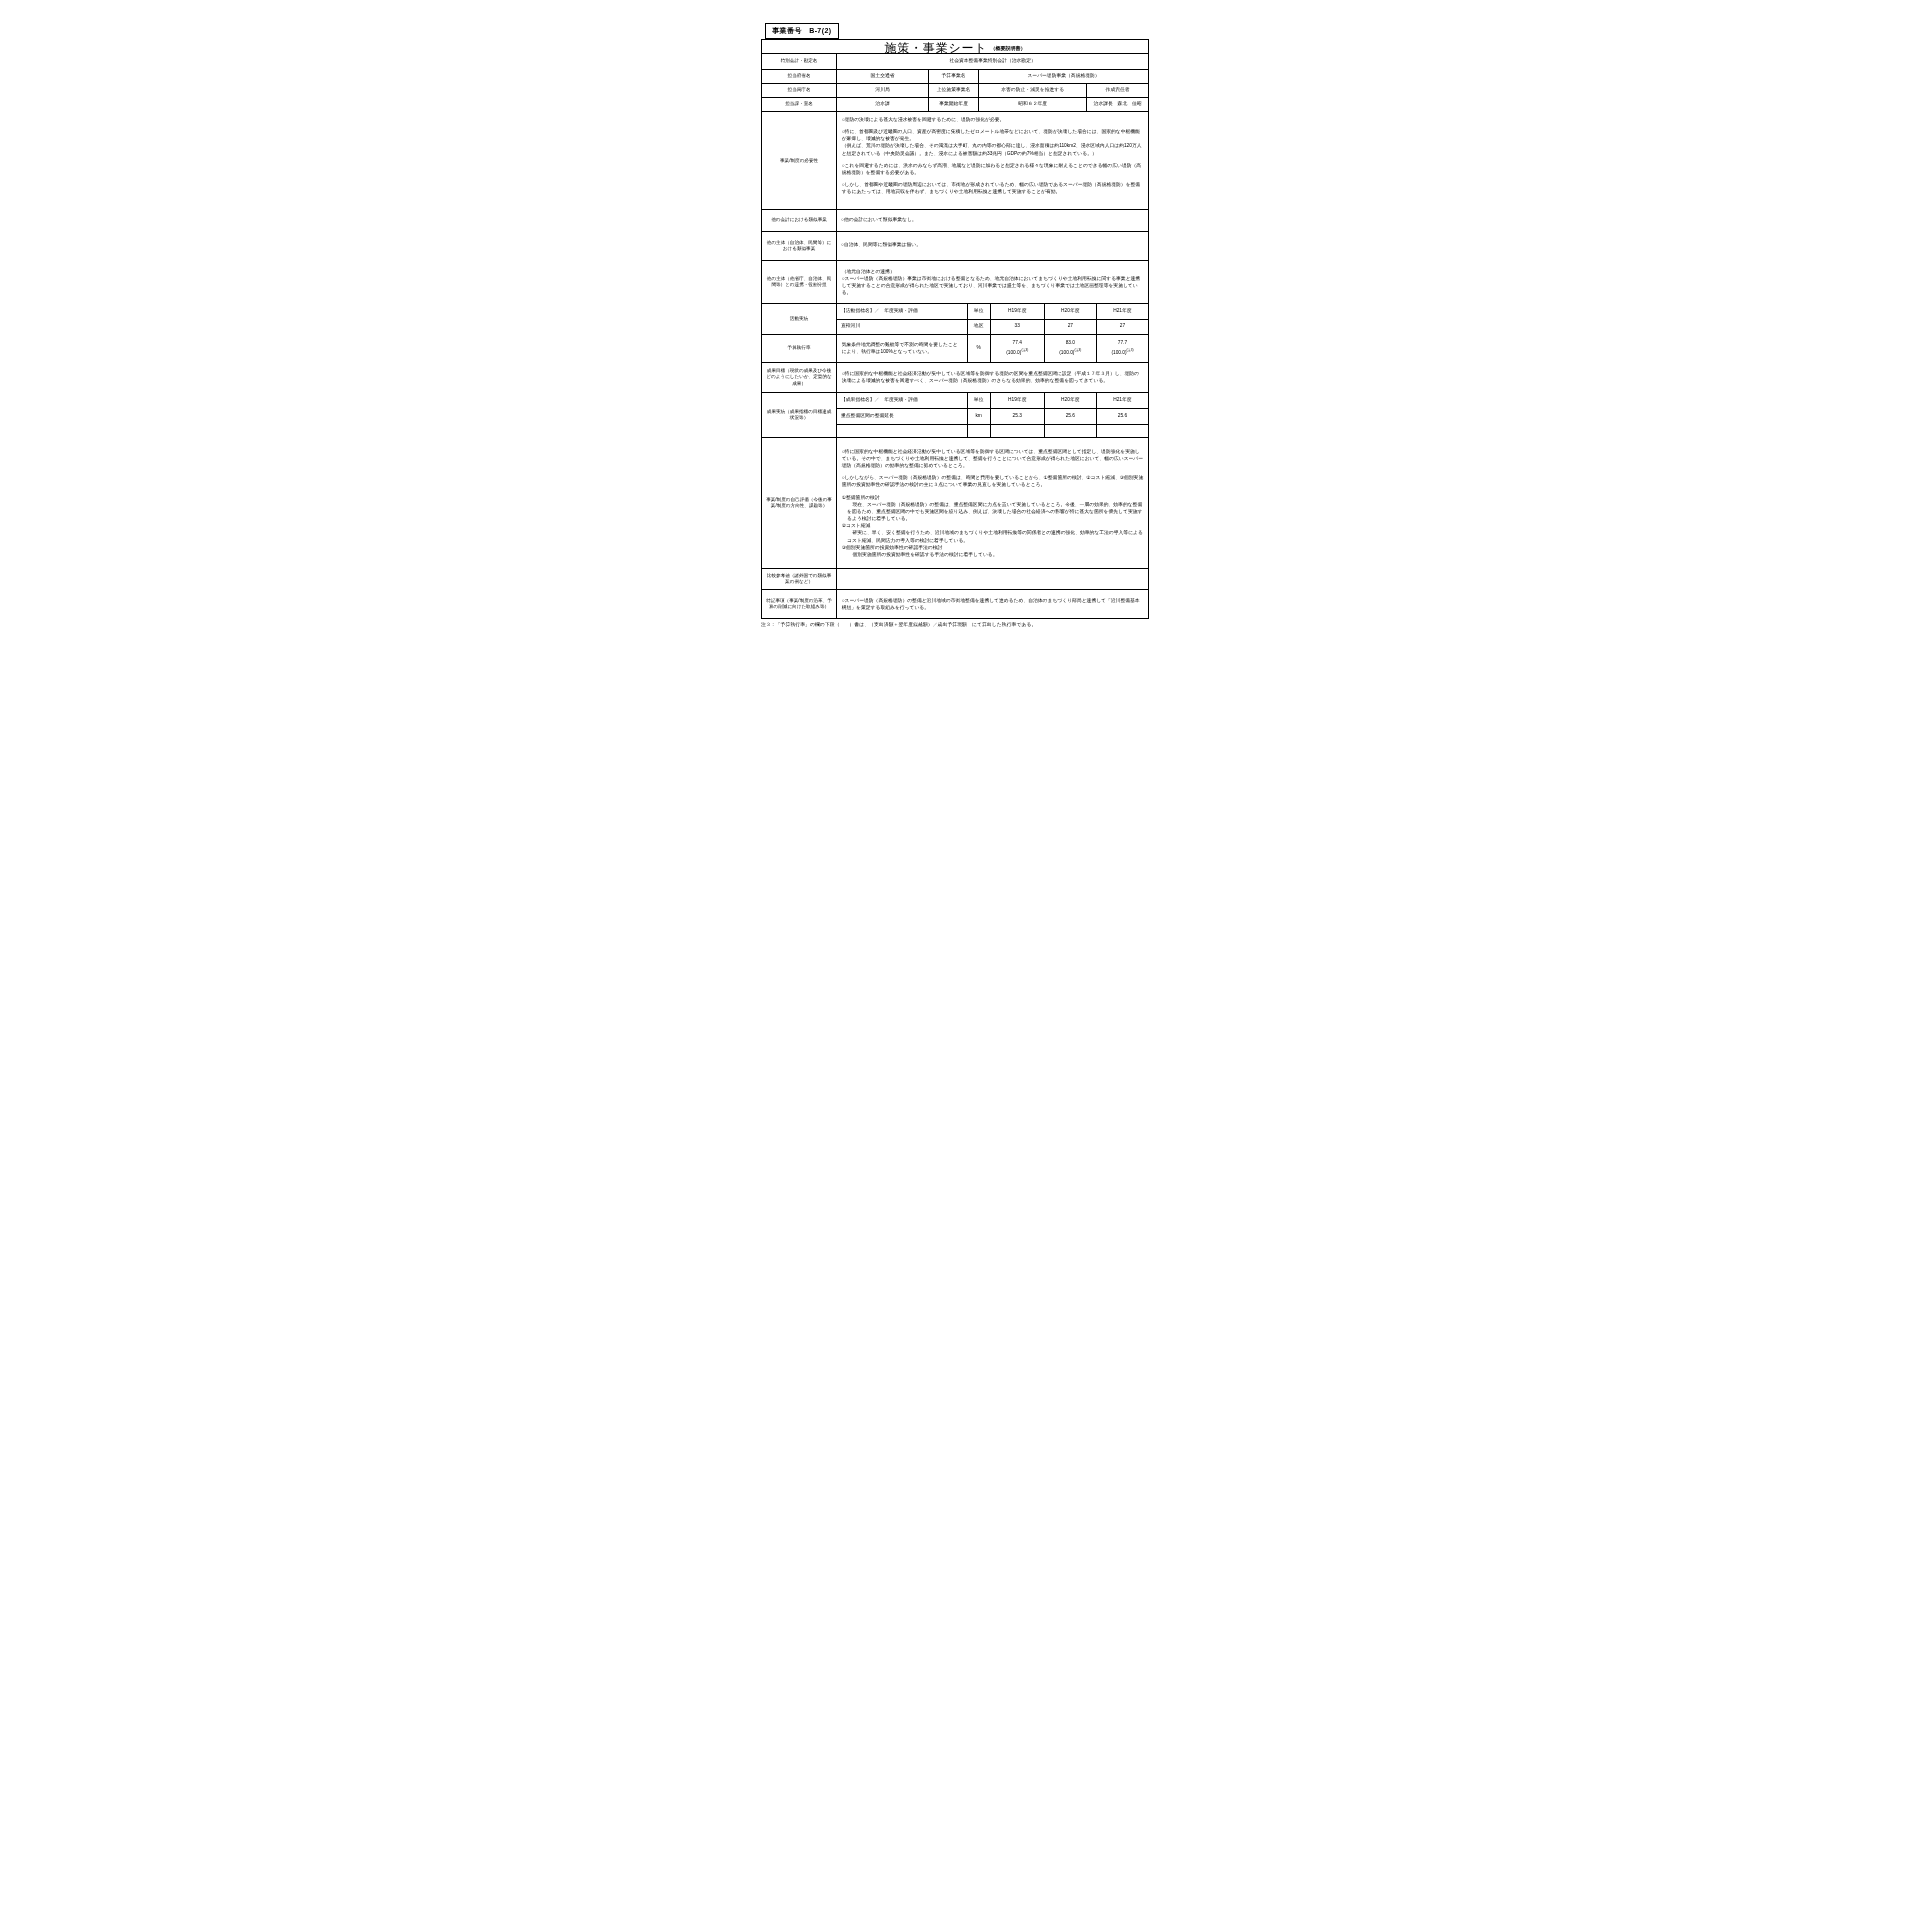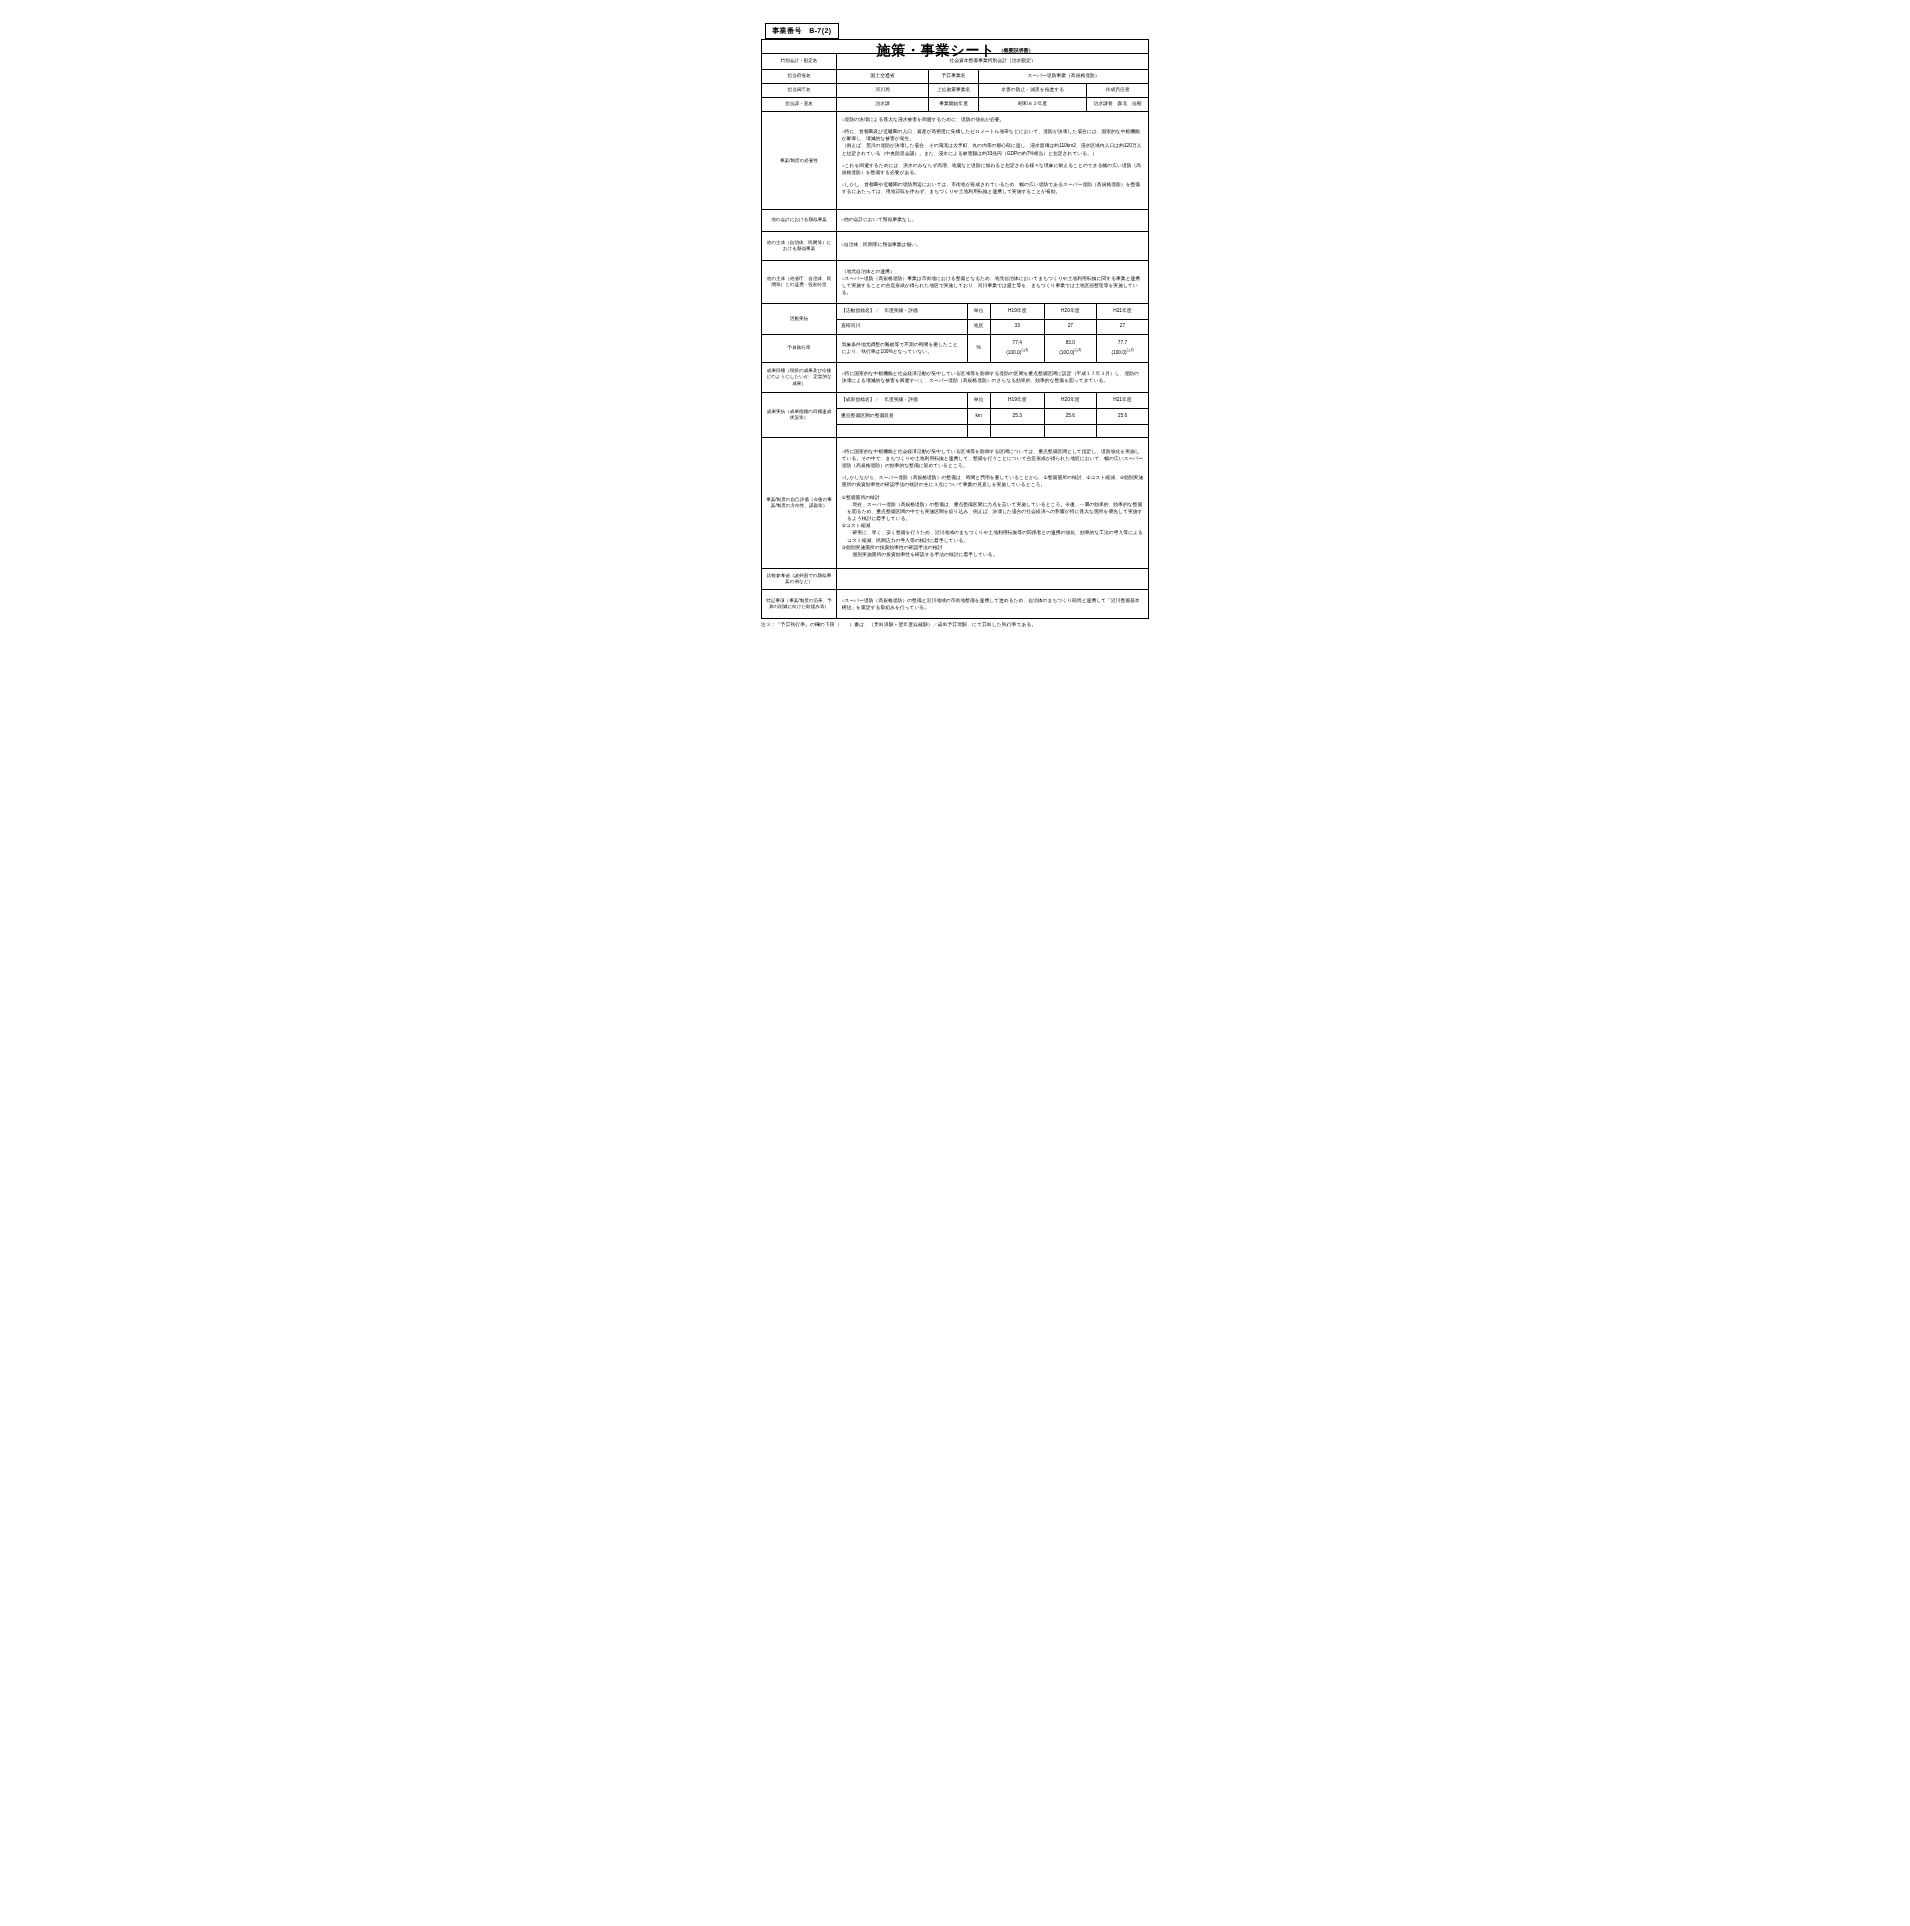--- a/index.html
+++ b/index.html
@@ -19,21 +19,21 @@
   .bl { border-left:0.4px solid #000; }
   .bt2 { border-top:0.8px solid #000; }
 
   .lbl { display:flex; align-items:center; justify-content:center; text-align:center;
          padding:1.2px 3.1px; font-size:4.6px; line-height:1.38; }
 
   .c  { display:flex; align-items:center; justify-content:center; text-align:center; padding:0.8px 2.3px; }
   .cl { display:flex; align-items:center; justify-content:flex-start; text-align:left; padding:0.8px 3.9px; }
 
   .titlecell { display:flex; align-items:center; justify-content:center; gap:3.1px; height:100%; }
-  .tmain { font-size:14px; font-weight:bold; letter-spacing:0.8px; }
+  .tmain { font-size:12px; font-weight:normal; letter-spacing:0.8px; }
   .tnote { font-size:5px; font-weight:bold; }
 
   .txt { padding:3.5px 4.6px; font-size:4.8px; line-height:1.5; text-align:left; }
   .txt p + p { margin-top:5px; }
   .txt p.tight { margin-top:0; }
   .vcent { display:flex; flex-direction:column; justify-content:center; }
 
   .ih { display:flex; align-items:center; padding:0.8px 3.9px; } 
 
   .yv { display:flex; flex-direction:column; align-items:center; justify-content:center; gap:1.2px; }

